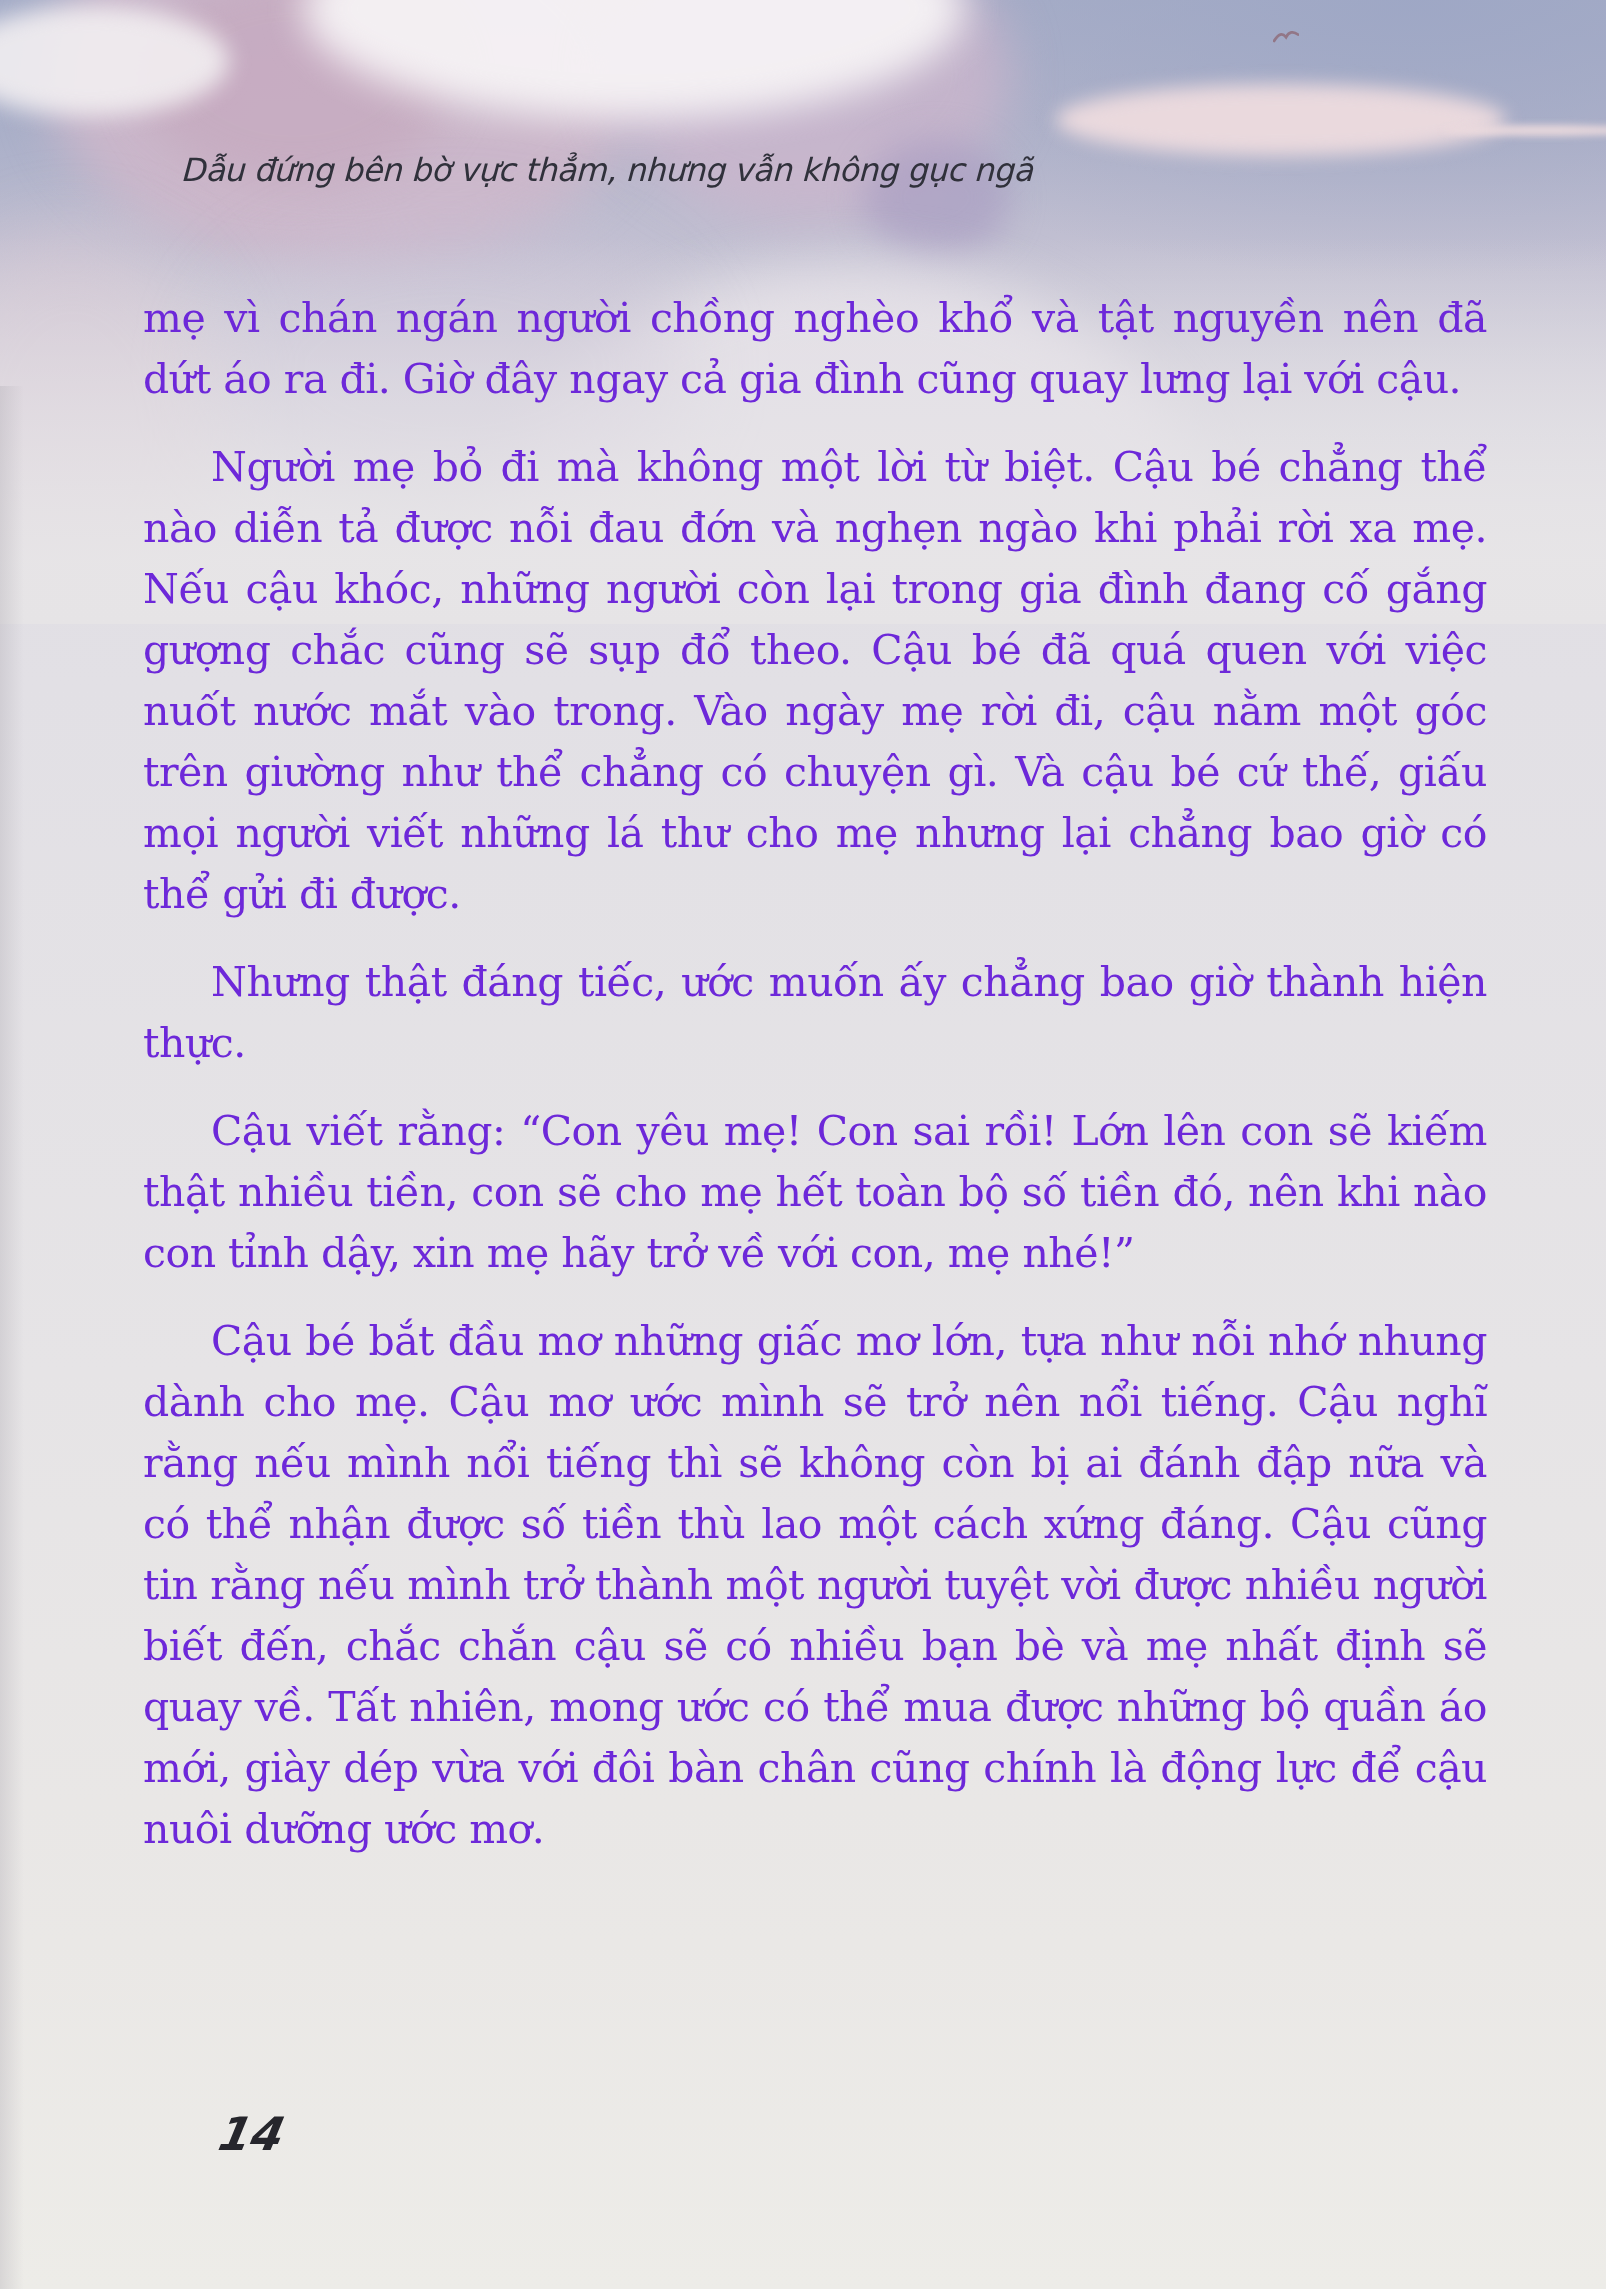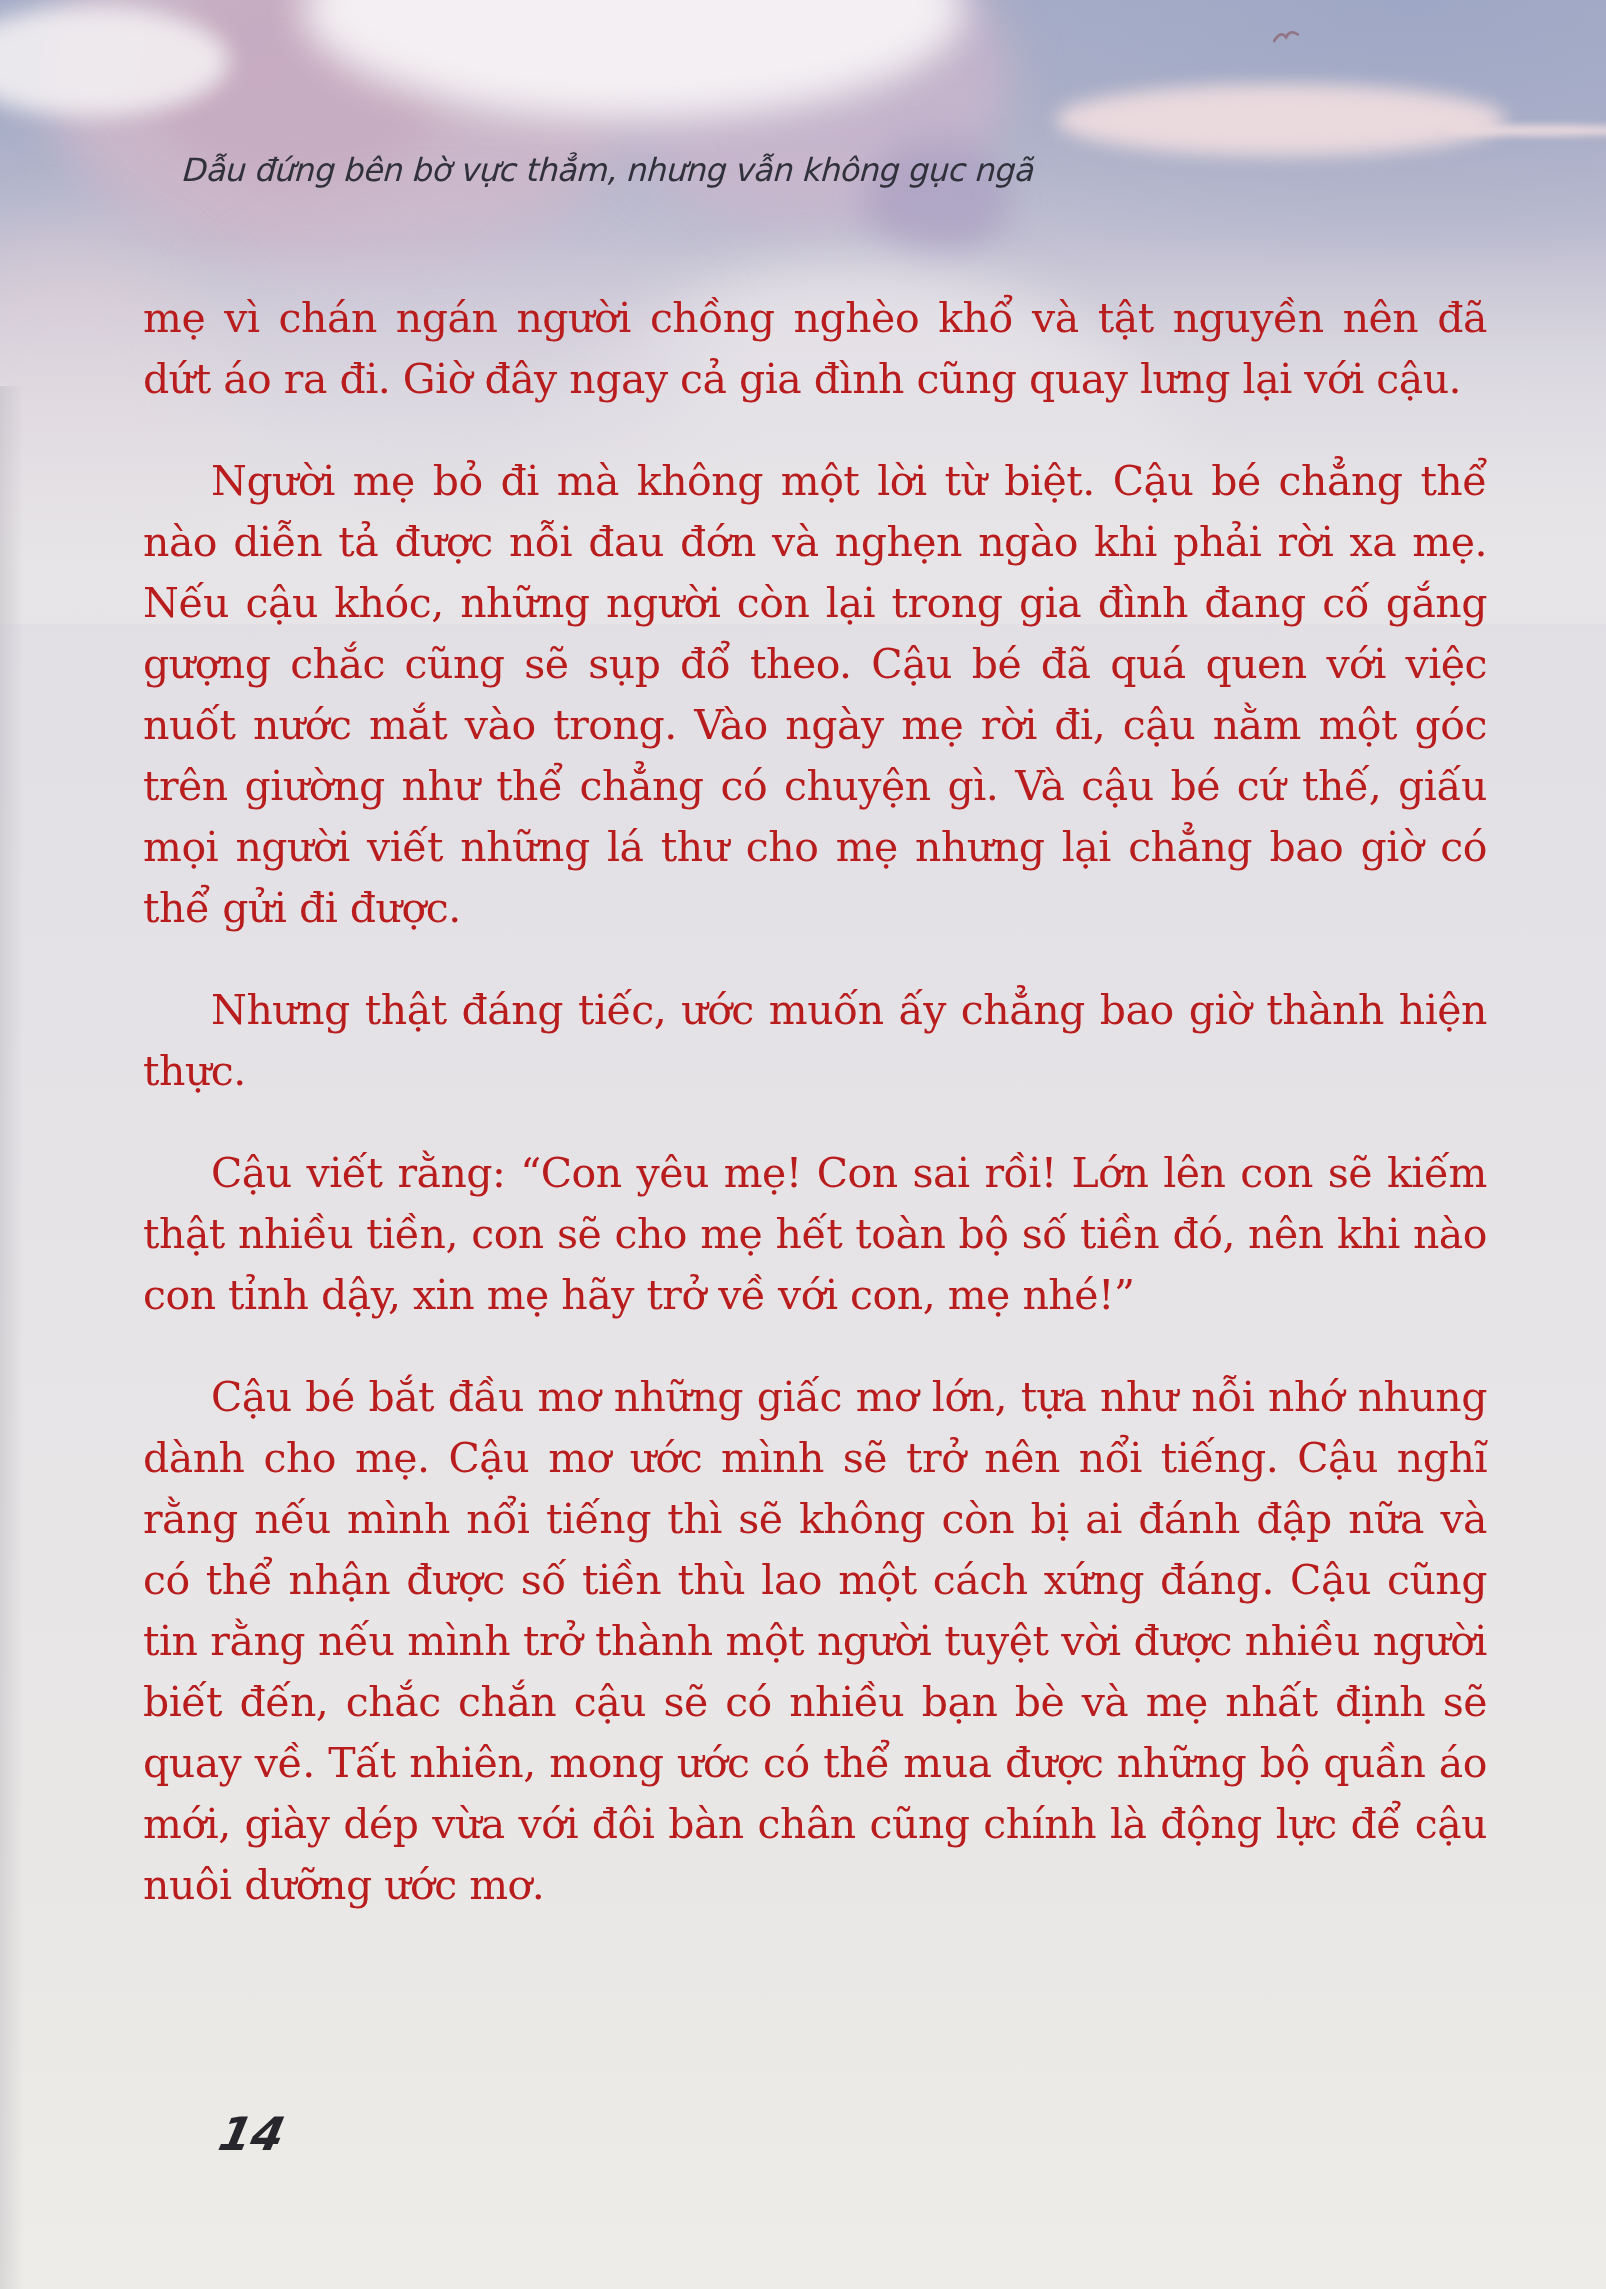--- a/index.html
+++ b/index.html
@@ -39,25 +39,25 @@
   }
   .header-title {
     position:absolute; left:182px; top:151px;
     font-family:"DejaVu Sans","Liberation Sans",sans-serif;
     font-style:italic; font-size:32px; color:#30313b;
     letter-spacing:-0.5px; transform:skewX(-4deg); transform-origin:left bottom;
     white-space:nowrap;
   }
   .body-text {
     position:absolute; left:143px; top:288px; width:1344px;
-    font-size:41px; line-height:61px; color:#b91c1c;
+    font-size:41px; line-height:61px; color:#6d28d9;
     text-align:justify; letter-spacing:-0.5px;
   }
   .body-text p { margin:0; }
-  .body-text p + p { margin-top:41px; }
+  .body-text p + p { margin-top:27px; }
   .body-text p.indent { text-indent:68px; }
   .page-number {
     position:absolute; left:220px; top:2107px;
     font-family:"DejaVu Sans","Liberation Sans",sans-serif;
     font-style:italic; font-weight:bold; font-size:46px; color:#26262c;
     transform:skewX(-12deg);
   }
 </style>
 </head>
 <body>

